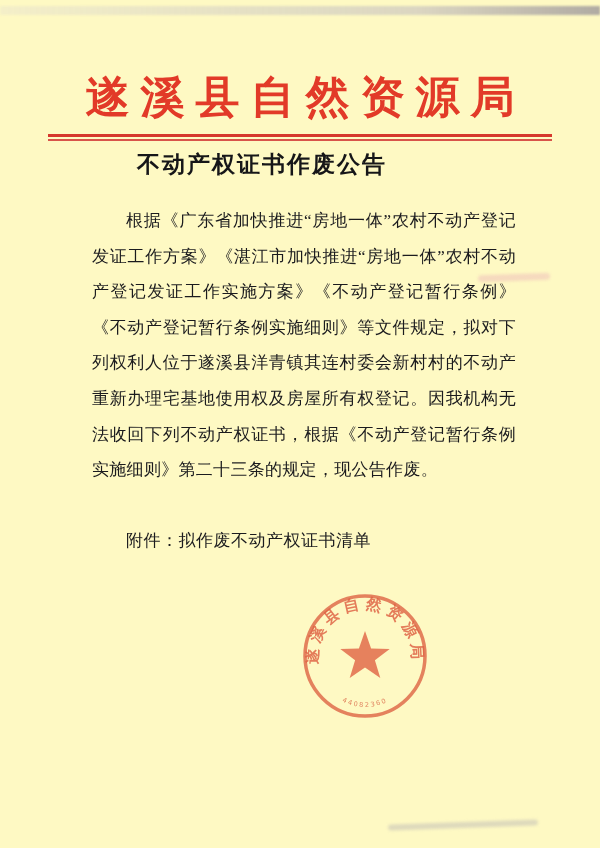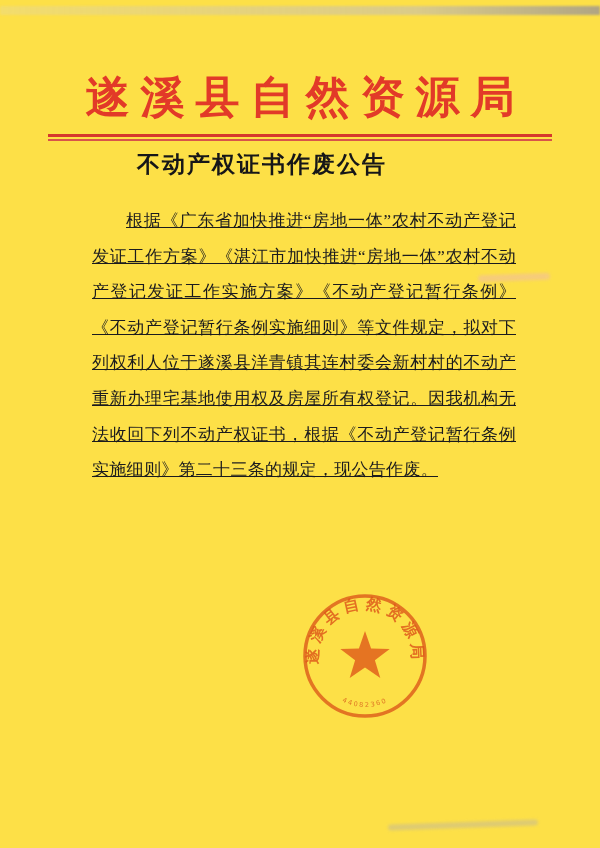--- a/index.html
+++ b/index.html
@@ -5,21 +5,21 @@
   * { margin: 0; padding: 0; box-sizing: border-box; }
   html, body { width: 600px; height: 848px; }
   body {
     font-family: "Liberation Serif", "DejaVu Serif", serif;
     background: #f1eff2;
     position: relative;
     overflow: hidden;
   }
   .paper {
     position: absolute; inset: 0;
-    background: #fde047;
+    background: #fef9c3;
   }
   
   .scan-band-top {
     position: absolute; left: 0; top: 6px; width: 600px; height: 9px;
     background: linear-gradient(to right, rgba(216,212,218,0.25), rgba(190,185,192,0.55) 70%, rgba(150,145,152,0.75));
     filter: blur(1px);
   }
   .scan-smudge-right {
     position: absolute; left: 478px; top: 274px; width: 72px; height: 7px;
     background: rgba(238,180,184,0.45); border-radius: 4px;
@@ -53,21 +53,20 @@
     color: #161618; line-height: 34px;
   }
   
   .body-text {
     position: absolute; left: 92px; top: 203px; width: 424px;
     font-size: 17px; line-height: 35.6px;
     letter-spacing: 0.3px;
     color: #1b1b1e;
     text-align: justify;
     text-indent: 2em;
-    text-decoration: underline;
   }
   .attachment-line {
     position: absolute; left: 92px; top: 529px; width: 424px;
     font-size: 17px; line-height: 24px;
     letter-spacing: 0.5px;
     color: #1b1b1e;
     text-indent: 2em;
   }
   
   .signoff-unit {
@@ -102,20 +101,21 @@
   <div class="red-rule">
     <div class="rule-thick"></div>
     <div class="rule-gap"></div>
     <div class="rule-thin"></div>
   </div>
 
   <div class="notice-title">不动产权证书作废公告</div>
 
   <div class="body-text">根据《广东省加快推进“房地一体”农村不动产登记发证工作方案》《湛江市加快推进“房地一体”农村不动产登记发证工作实施方案》《不动产登记暂行条例》《不动产登记暂行条例实施细则》等文件规定，拟对下列权利人位于遂溪县洋青镇其连村委会新村村的不动产重新办理宅基地使用权及房屋所有权登记。因我机构无法收回下列不动产权证书，根据《不动产登记暂行条例实施细则》第二十三条的规定，现公告作废。</div>
 
+  <div class="attachment-line">附件：拟作废不动产权证书清单</div>
 
 
 
   <div class="seal">
     <svg viewBox="0 0 150 150" xmlns="http://www.w3.org/2000/svg">
       <defs>
         <path id="seal-name-arc" d="M 34.3,98.5 A 47,47 0 1 1 115.7,98.5" fill="none"></path>
         <path id="seal-code-arc" d="M 51.1,120 A 51,51 0 0 0 98.9,120" fill="none"></path>
       </defs>
       <circle cx="75" cy="75" r="60" fill="none" stroke="#dc5a4b" stroke-width="3.5" stroke-opacity="0.85"></circle>

